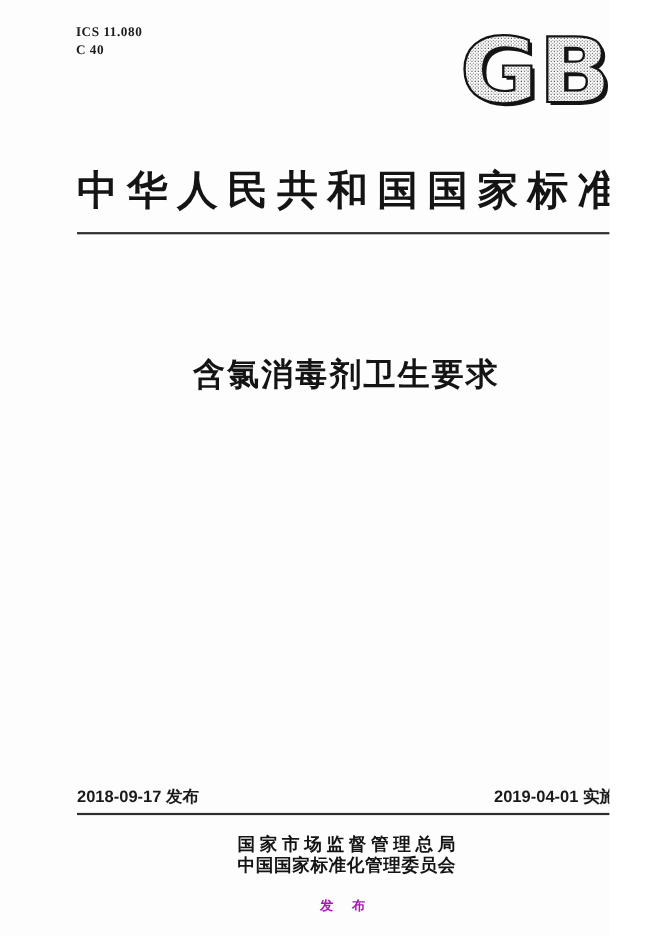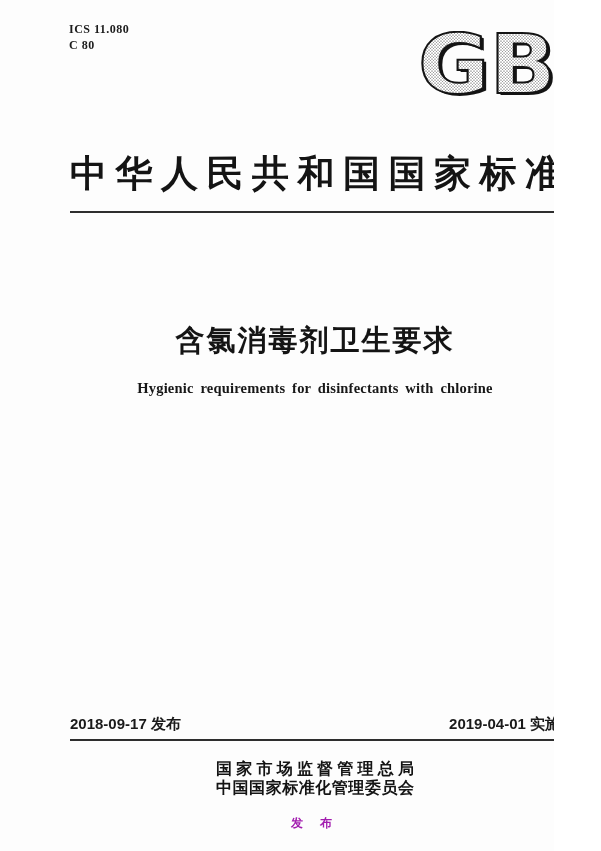--- a/index.html
+++ b/index.html
@@ -142,21 +142,21 @@
     white-space: nowrap;
   }
 </style>
 </head>
 <body>
 
 <div class="page">
 
   <div class="ics-block">
     <div>ICS 11.080</div>
-    <div>C 80</div>
+    <div>C 40</div>
   </div>
 
   <svg class="gb-logo" viewBox="0 0 152 68" xmlns="http://www.w3.org/2000/svg">
     <defs>
       <pattern id="gb-hatch" width="3" height="3" patternUnits="userSpaceOnUse">
         <rect width="3" height="3" fill="#ffffff"></rect>
         <circle cx="1" cy="1" r="0.55" fill="#1a1a1a"></circle>
         <circle cx="2.5" cy="2.5" r="0.4" fill="#1a1a1a"></circle>
       </pattern>
     </defs>
@@ -164,21 +164,20 @@
     <text x="8" y="62" font-family="'DejaVu Sans', sans-serif" font-size="82" font-weight="bold" textLength="138" lengthAdjust="spacingAndGlyphs" fill="url(#gb-hatch)" stroke="#141414" stroke-width="2">GB</text>
   </svg>
 
   <div class="national-title">中华人民共和国国家标准</div>
 
 
   <div class="rule rule-top"></div>
 
   <div class="doc-title">含氯消毒剂卫生要求</div>
 
-  <div class="doc-title-en">Hygienic requirements for disinfectants with chlorine</div>
 
   <div class="dates-row">
     <span>2018-09-17 发布</span>
     <span>2019-04-01 实施</span>
   </div>
 
   <div class="rule rule-bottom"></div>
 
   <div class="publisher-row">
     <div class="publisher-lines">

